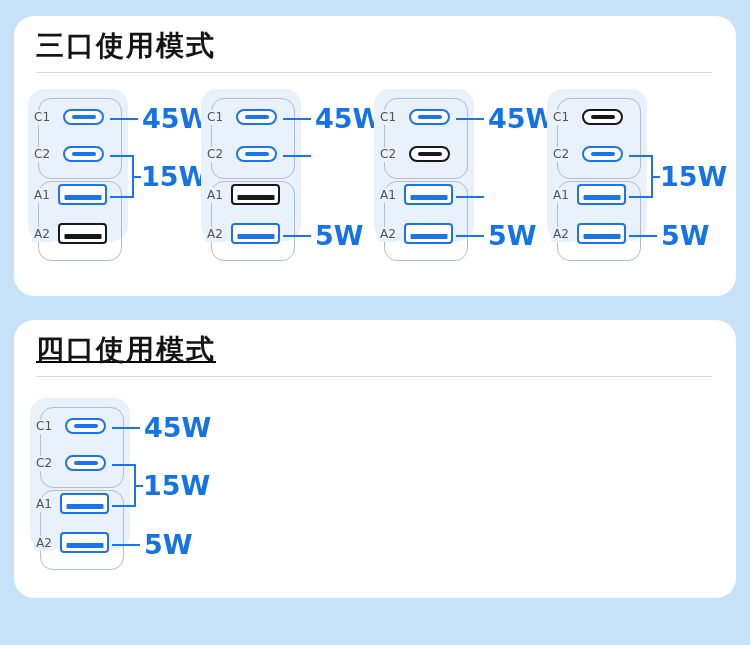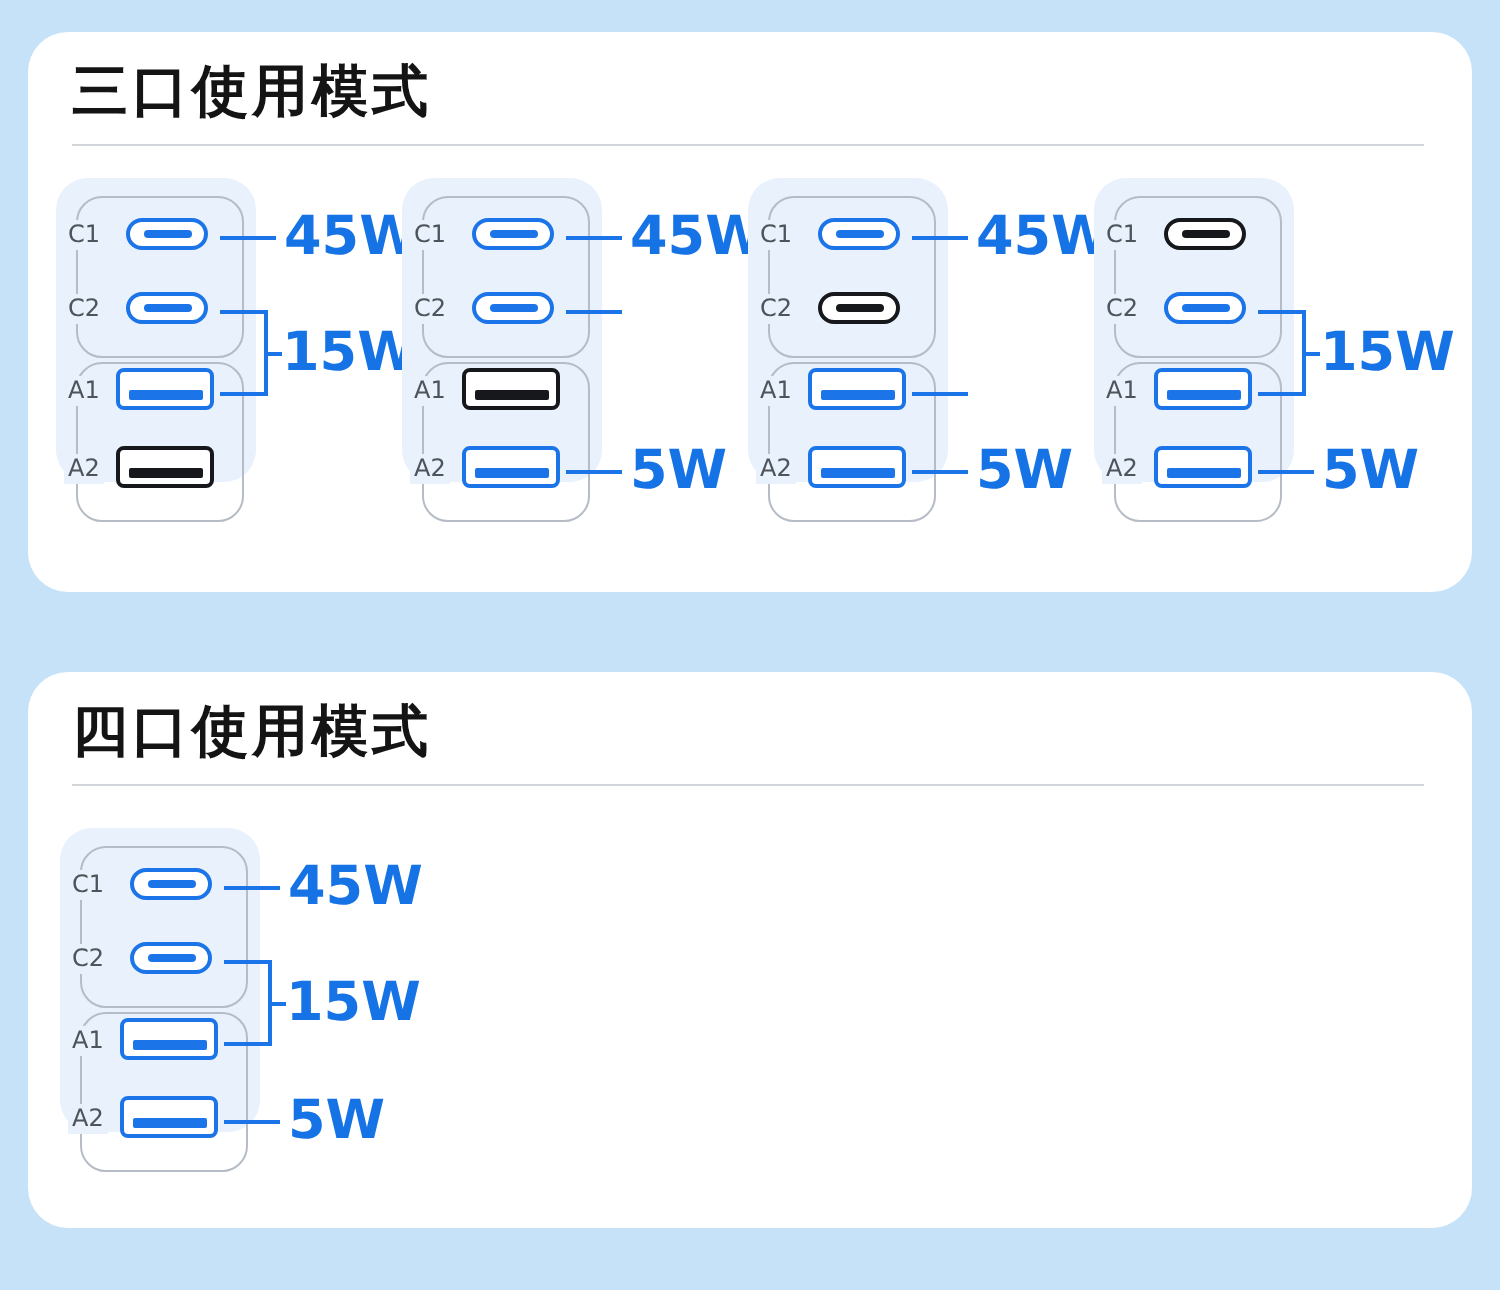--- a/index.html
+++ b/index.html
@@ -8,22 +8,22 @@
   .page {
     position:relative; width:750px; height:645px;
     background:var(--page-bg,#c6e2f8);
     padding-top:16px; overflow:hidden;
   }
   .card {
     width:722px; margin:0 auto;
     background:var(--card-bg,#ffffff);
     border-radius:20px;
   }
-  .card-1 { height:280px; margin-bottom:40px; }
-  .card-2 { height:278px; }
+  .card-1 { height:280px; margin-bottom:24px; }
+  .card-2 { height:278px;text-decoration:underline; }
   .card-title {
     padding:14px 0 0 22px;
     font-size:28px; line-height:32px; font-weight:700;
     letter-spacing:2px; color:var(--title,#141414);
   }
   .divider { height:1px; background:var(--divider,#d3d7db); margin:10px 24px 0 22px; }
 
   .diagrams { display:flex; gap:1px; padding:16px 0 0 14px; }
   .card-2 .diagrams { padding:21px 0 0 16px; }
 

